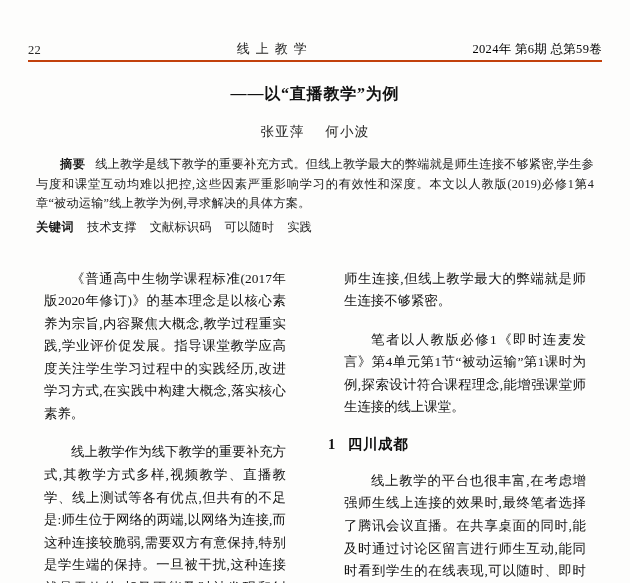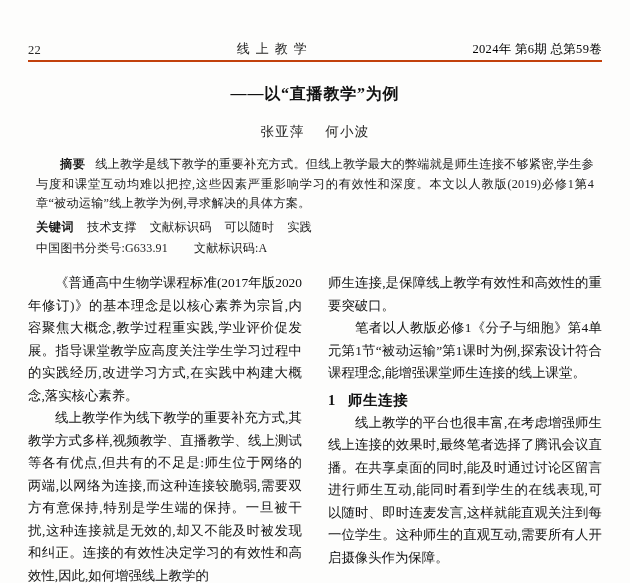--- a/index.html
+++ b/index.html
@@ -137,21 +137,21 @@
   }
   .column {
     flex: 1 1 0;
     min-width: 0;
   }
   .body-para {
     font-size: 13.4px;
     line-height: 1.68;
     text-align: justify;
     text-justify: inter-ideograph;
-    margin: 0;
+    margin: 16px;
     text-indent: 27px;
     letter-spacing: 0px;
     color: #121212;
   }
   .section-heading {
     font-size: 14.5px;
     font-weight: bold;
     margin: 6px 0 2px 0;
     letter-spacing: 0.6px;
     color: #101010;
@@ -175,32 +175,31 @@
       <span class="author-name">张亚萍</span>
       <span class="author-name">何小波</span>
     </p>
   </div>
 
   <div class="abstract-block">
     <p class="abstract-para"><span class="label-bold">摘要</span>&nbsp;&nbsp;&nbsp;<span>线上教学是线下教学的重要补充方式。但线上教学最大的弊端就是师生连接不够紧密,学生参与度和课堂互动均难以把控,这些因素严重影响学习的有效性和深度。本文以人教版(2019)必修1第4章“被动运输”线上教学为例,寻求解决的具体方案。</span></p>
 
     <p class="kw-line"><span class="label-bold">关键词</span><span class="kw-item">技术支撑</span><span class="kw-item">文献标识码</span><span class="kw-item">可以随时</span><span class="kw-item">实践</span></p>
 
-    <p class="class-line"><span>中国图书分类号:G633.91</span><span class="class-gap"></span><span>文献标识码:A</span></p>
   </div>
 
   <div class="columns">
 
     <div class="column">
       <p class="body-para">《普通高中生物学课程标准(2017年版2020年修订)》的基本理念是以核心素养为宗旨,内容聚焦大概念,教学过程重实践,学业评价促发展。指导课堂教学应高度关注学生学习过程中的实践经历,改进学习方式,在实践中构建大概念,落实核心素养。</p>
       <p class="body-para">线上教学作为线下教学的重要补充方式,其教学方式多样,视频教学、直播教学、线上测试等各有优点,但共有的不足是:师生位于网络的两端,以网络为连接,而这种连接较脆弱,需要双方有意保持,特别是学生端的保持。一旦被干扰,这种连接就是无效的,却又不能及时被发现和纠正。连接的有效性决定学习的有效性和高效性,因此,如何增强线上教学的</p>
     </div>
 
     <div class="column">
-      <p class="body-para" style="text-indent:0;">师生连接,是保障线上教学有效性和高效性的重要突破口。</p>
-      <p class="body-para">笔者以人教版必修1《分子与细胞》第4单元第1节“被动运输”第1课时为例,探索设计符合课程理念,能增强课堂师生连接的线上课堂。</p>
-      <h2 class="section-heading"><span class="section-num">1</span><span>师生连接</span></h2>
+      <p class="body-para" style="text-indent:0;">师生连接,但线上教学最大的弊端就是师生连接不够紧密。</p>
+      <p class="body-para">笔者以人教版必修1《即时连麦发言》第4单元第1节“被动运输”第1课时为例,探索设计符合课程理念,能增强课堂师生连接的线上课堂。</p>
+      <h2 class="section-heading"><span class="section-num">1</span><span>四川成都</span></h2>
       <p class="body-para">线上教学的平台也很丰富,在考虑增强师生线上连接的效果时,最终笔者选择了腾讯会议直播。在共享桌面的同时,能及时通过讨论区留言进行师生互动,能同时看到学生的在线表现,可以随时、即时连麦发言,这样就能直观关注到每一位学生。这种师生的直观互动,需要所有人开启摄像头作为保障。</p>
     </div>
 
   </div>
 
 </div>
 
 </body></html>

